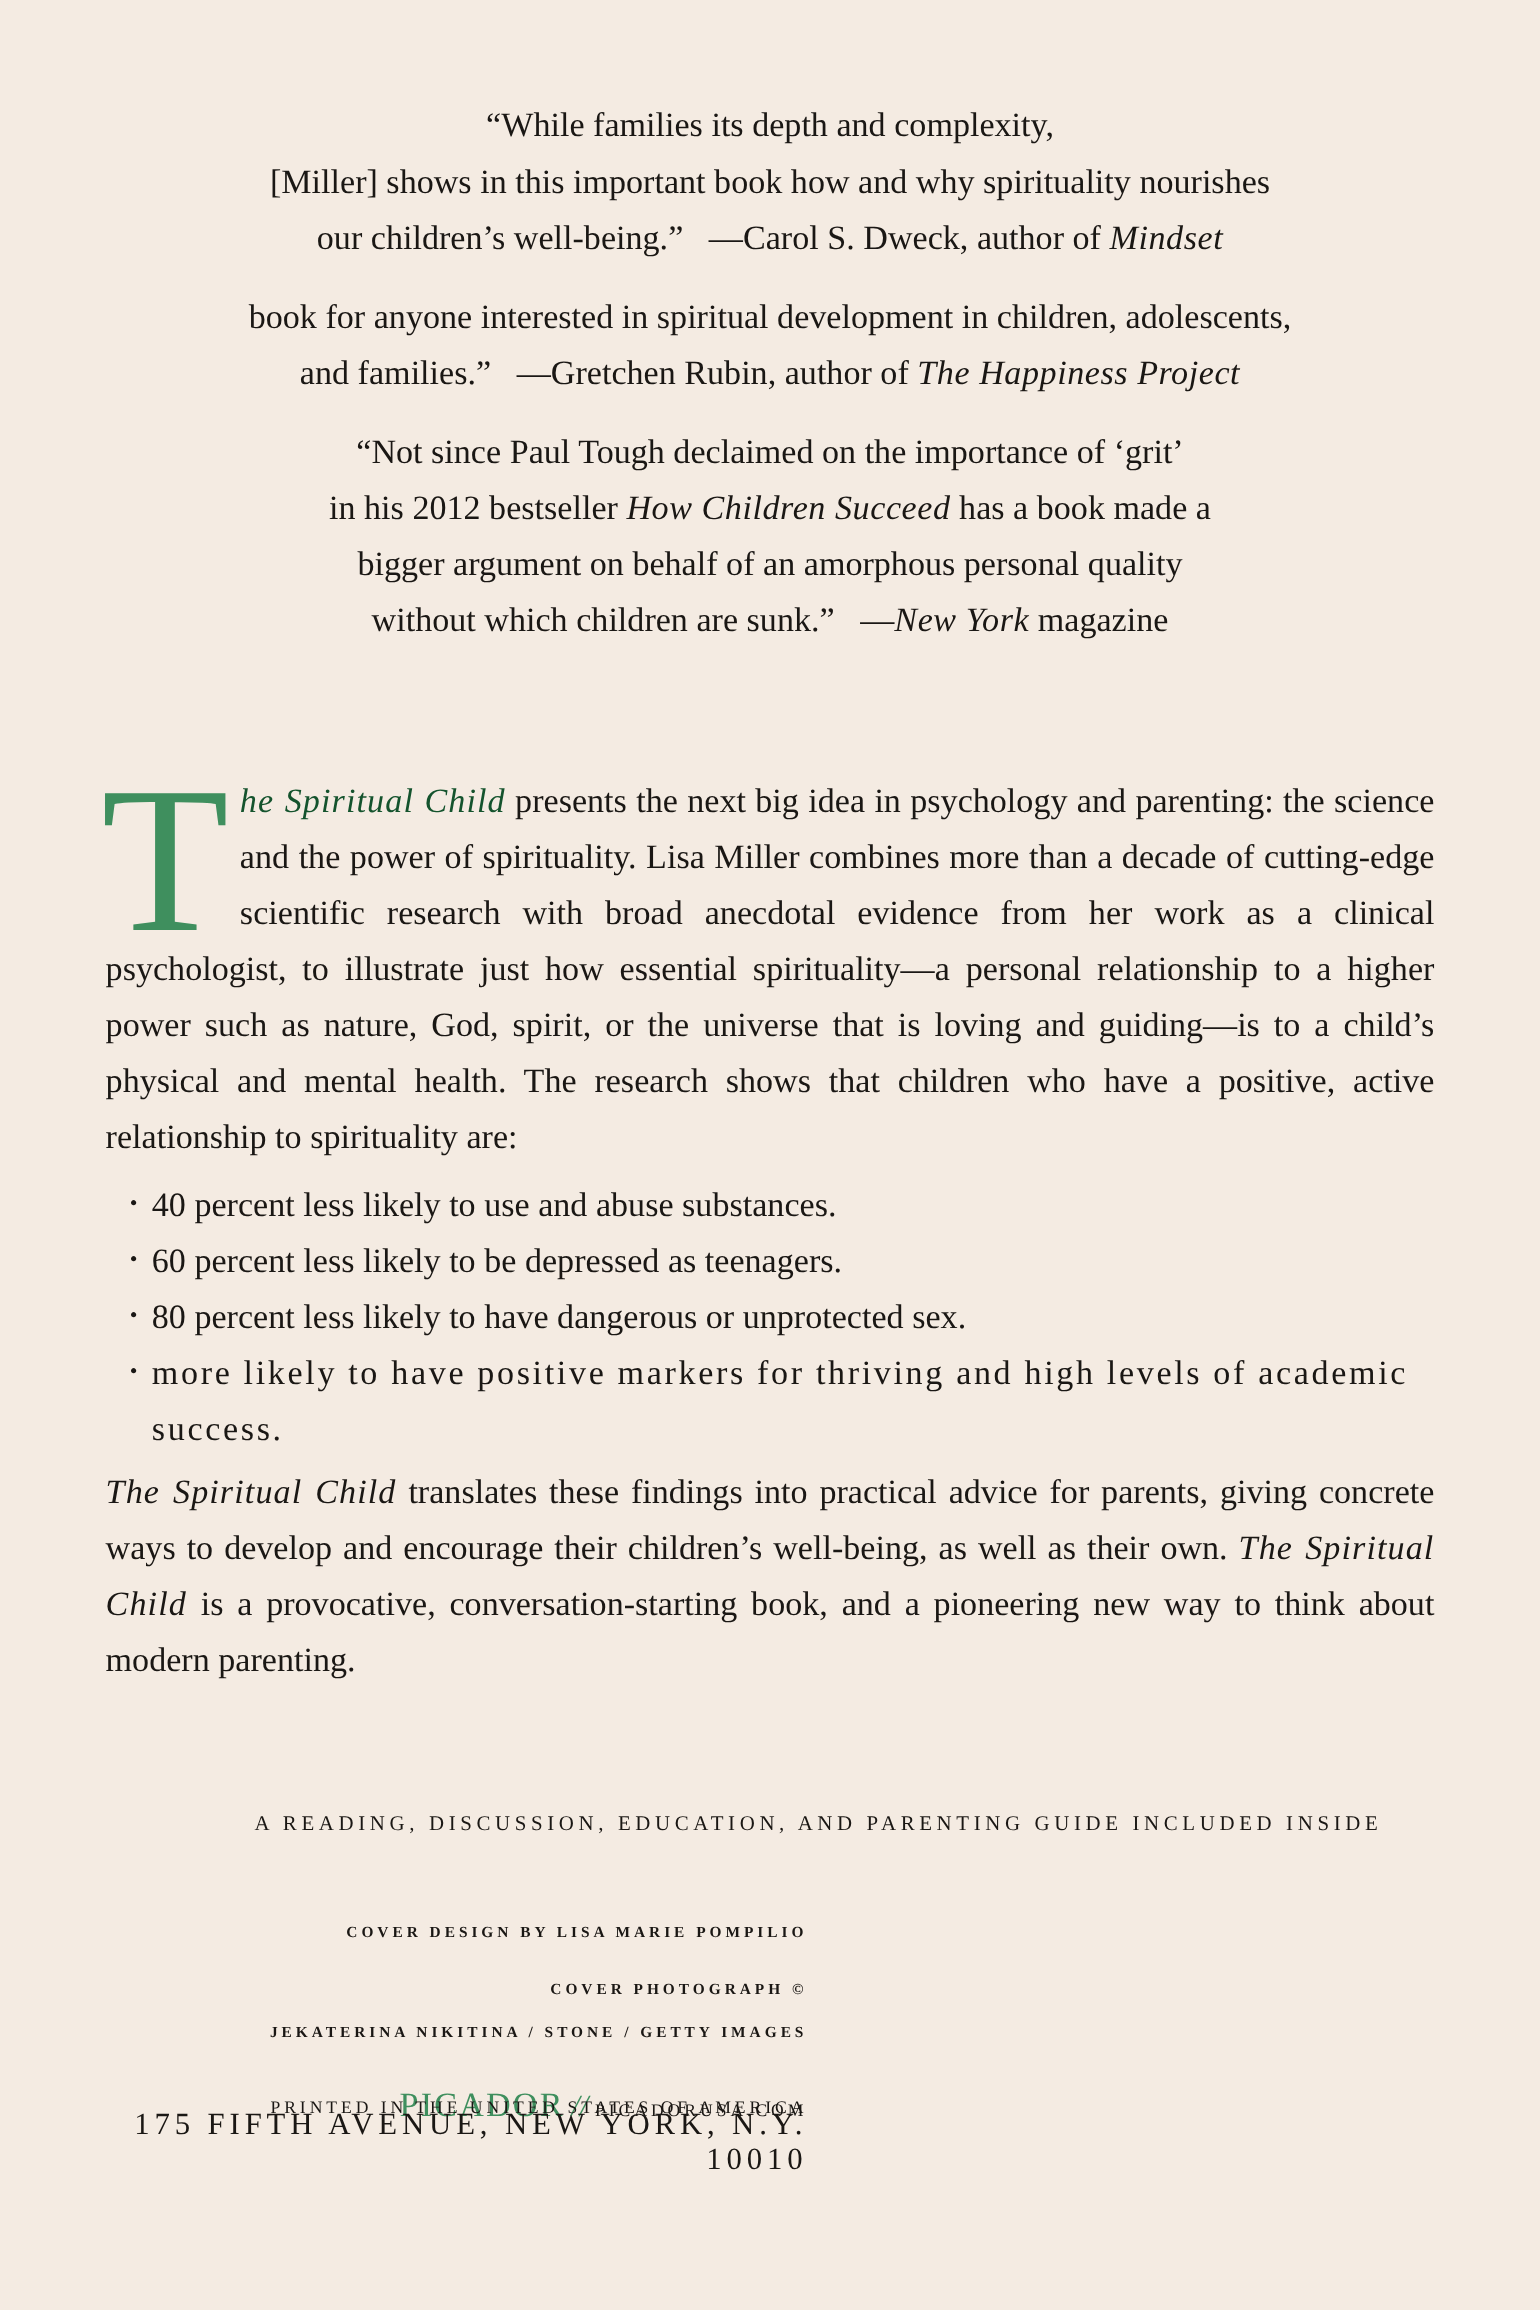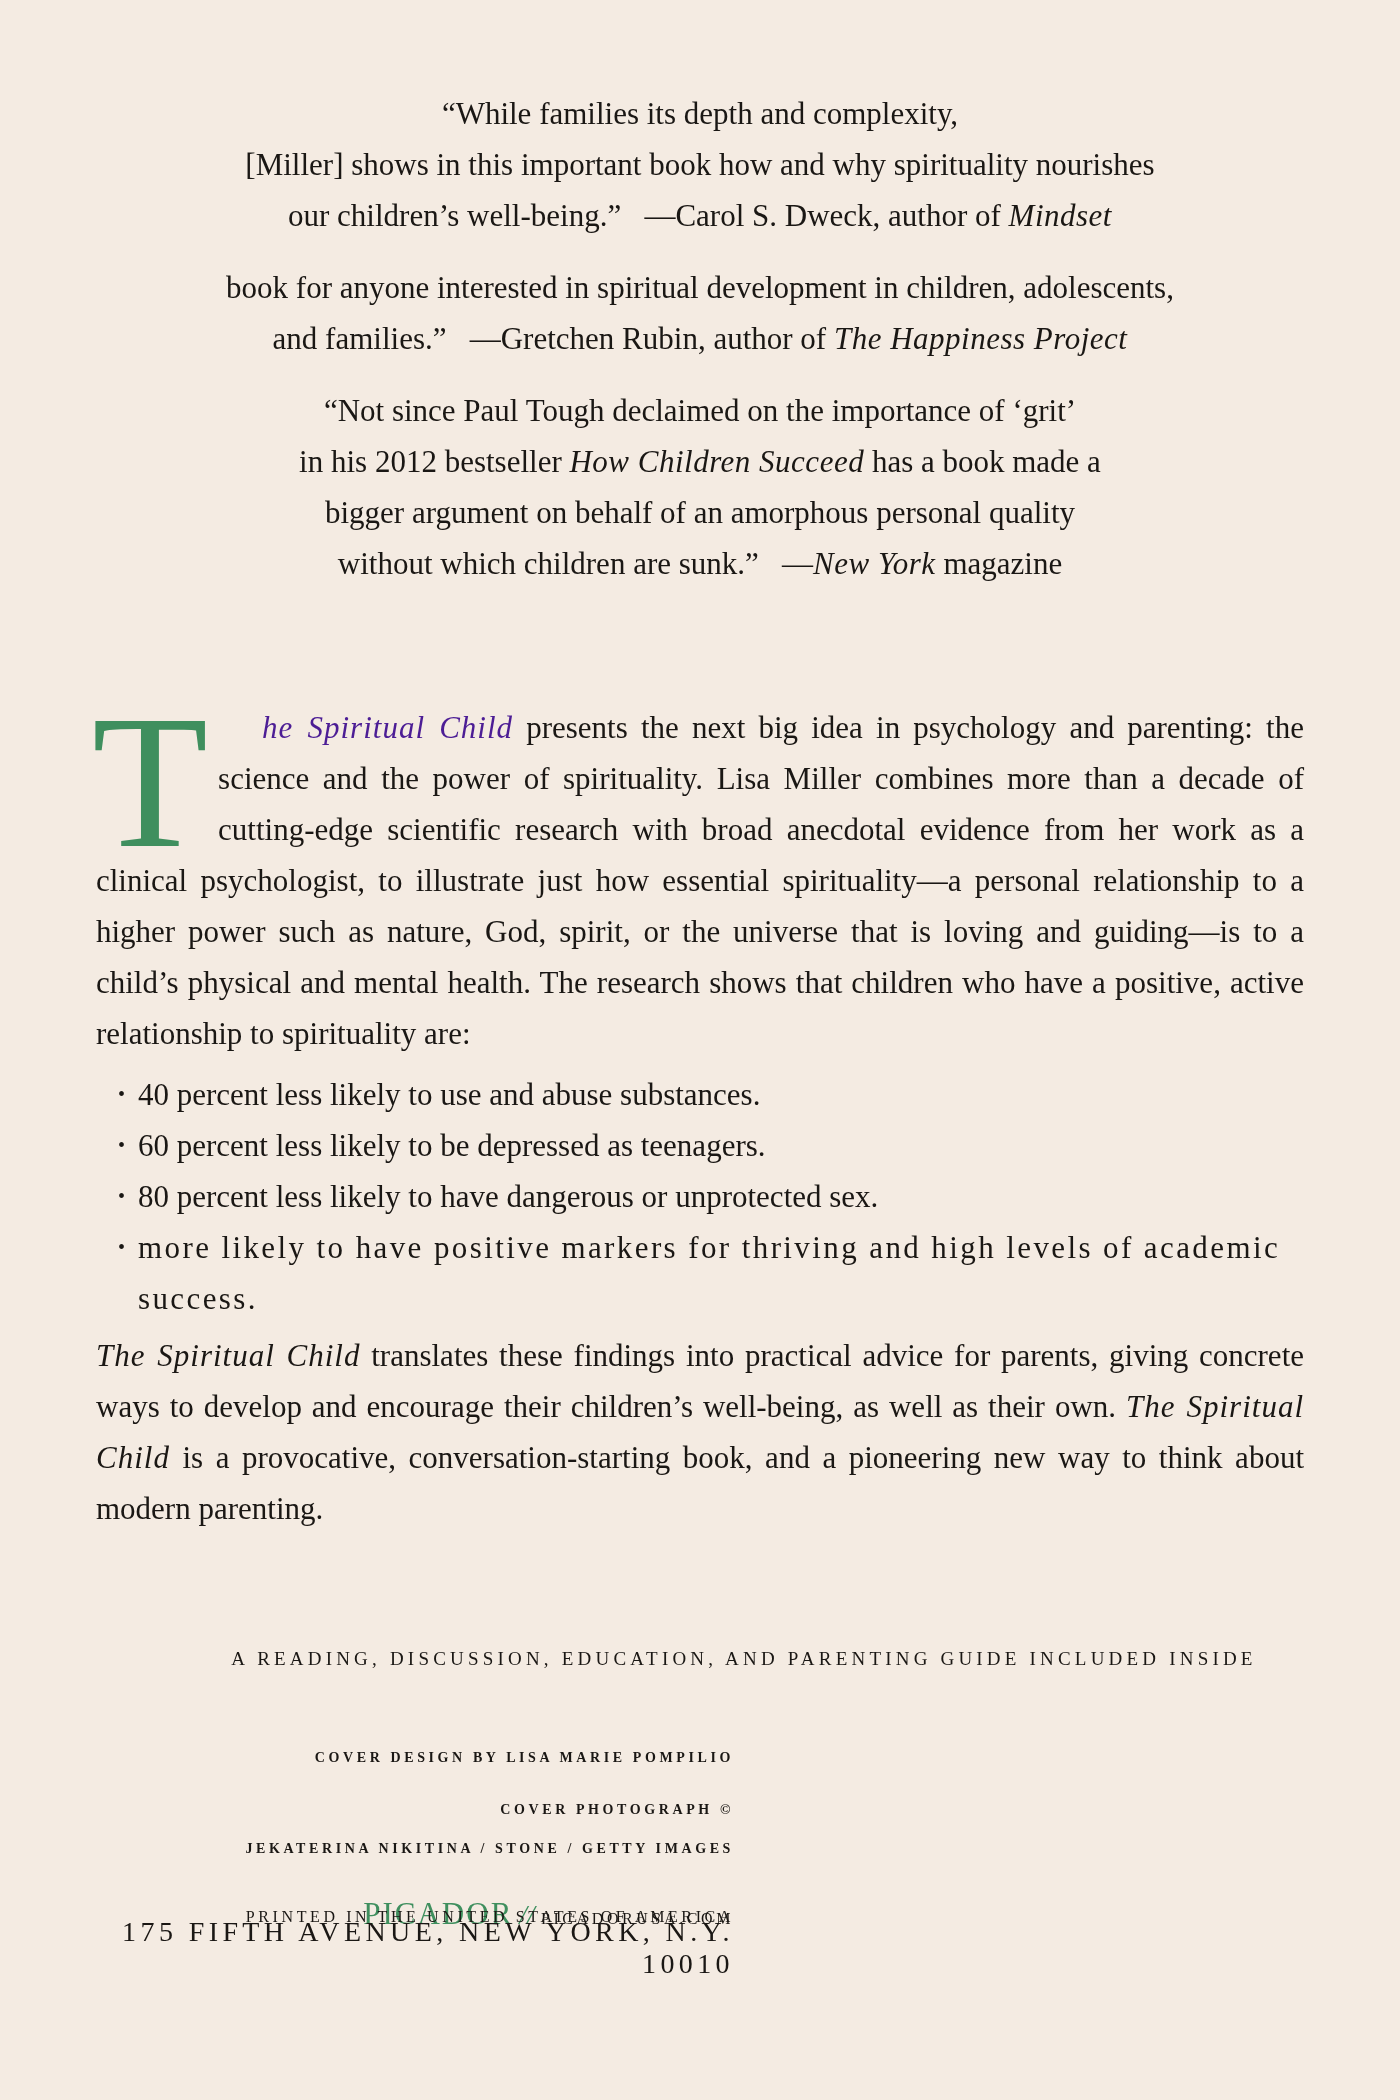--- a/index.html
+++ b/index.html
@@ -15,21 +15,21 @@
   .quote { font-size: 31px; line-height: 51px; margin: 0 0 21px 0; }
   .quote p { margin: 0; }
   .quote em { font-style: italic; letter-spacing: 0.5px; }
 
   .body-block { position: absolute; left: 96px; top: 702px; width: 1208px; font-size: 31px; line-height: 51px; }
   .dropcap-para { position: relative; margin: 0; text-align: justify; }
   .dropcap {
     float: left; font-size: 190px; line-height: 140px; color: #3f8f5e;
     margin: 10px 10px 0 -4px; height: 142px; font-family: "Liberation Serif", serif;
   }
-  .green-title { color: #4c1d95; font-style: italic; letter-spacing: 1px; margin-left: 44px; }
+  .green-title { color: #14532d; font-style: italic; letter-spacing: 1px; }
   .title-it { font-style: italic; letter-spacing: 1px; }
   .bullets { list-style: none; margin: 10px 0 6px 0; padding: 0; }
   .bullets li { position: relative; padding-left: 42px; text-align: left; }
   .bullets li::before { content: "\2022"; position: absolute; left: 22px; font-size: 20px; }
   .bullets li.wide { letter-spacing: 2.4px; }
   .para2 { margin: 0; text-align: justify; }
 
   .guide { position: absolute; left: 0; top: 1648px; width: 1400px; text-align: center;
     font-size: 19px; letter-spacing: 4.2px; text-transform: uppercase; padding-left: 44px; }
 

